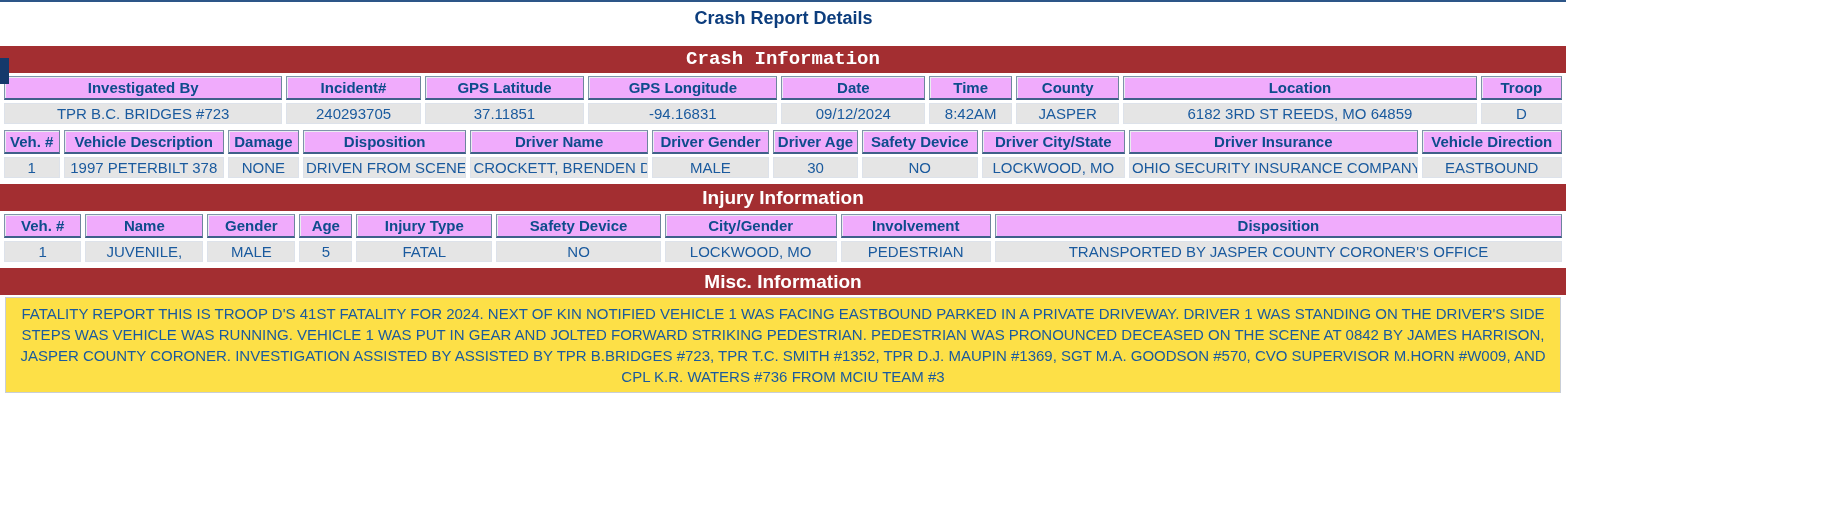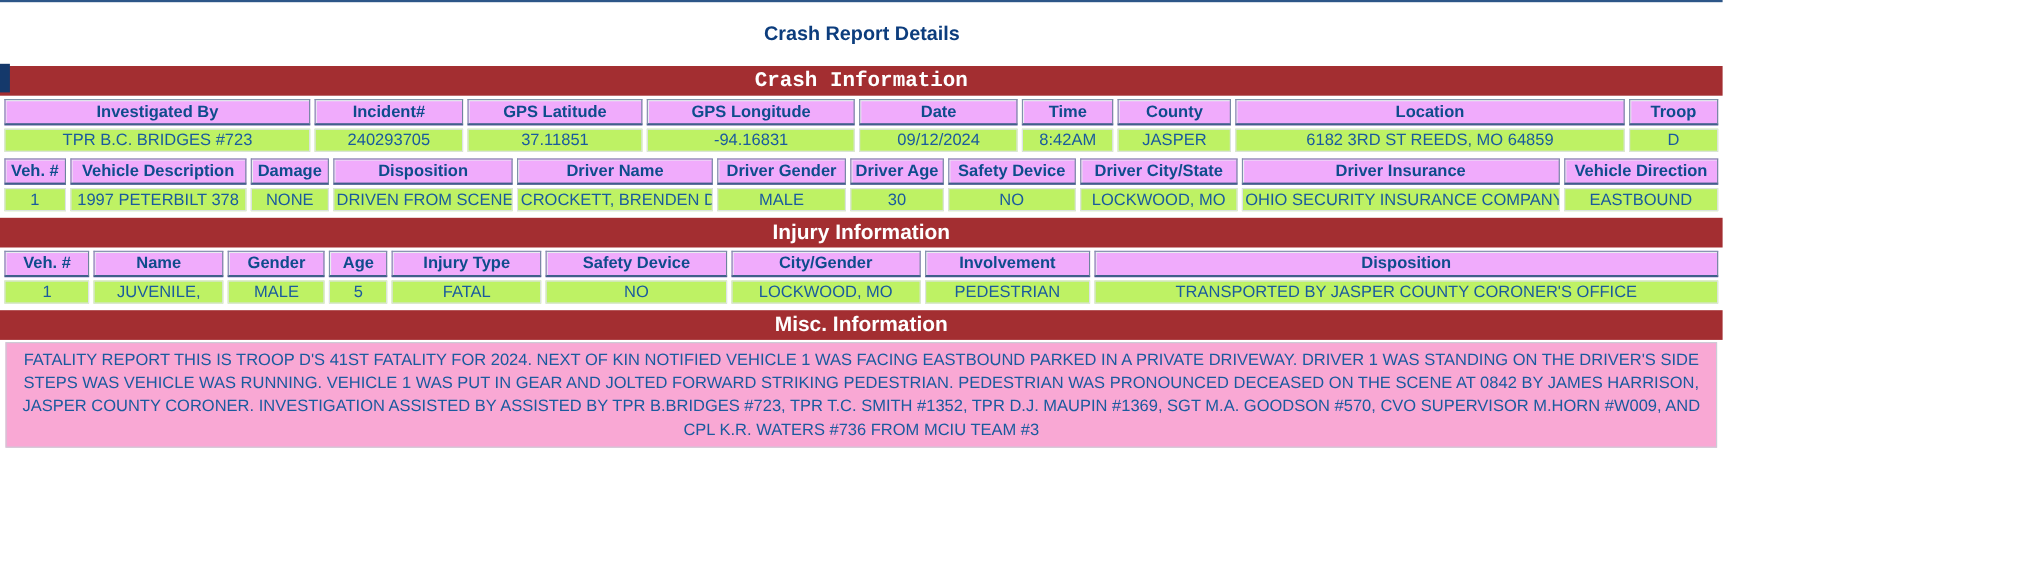--- a/index.html
+++ b/index.html
@@ -7,42 +7,42 @@
   body { width:1842px; height:524px; font-family:"Liberation Sans", sans-serif; overflow:hidden; }
   .content { width:1566px; position:relative; }
 
   .page-title {
     color:#0c3d7d; font-size:29px; font-weight:bold; text-align:center;
     margin:0; padding-top:16px; padding-bottom:6px; letter-spacing:0.5px;
   }
   .title-rule { border:0; border-top:2px solid #2d5688; margin:0; }
   .subtitle {
     color:#0c3d7d; font-size:18px; font-weight:bold; text-align:center;
-    margin:16px; padding:2px 0 3px 1px;
+    margin:4px; padding:2px 0 3px 1px;
   }
   .accent-block {
     position:absolute; left:0; top:58px; width:9px; height:26px; background:#15396b;
   }
 
   .section-bar {
     background:#a32e31; color:#ffffff; font-weight:bold; font-size:19px;
     text-align:center; height:27px; line-height:27px; margin-top:3px;
   }
   .gap-top { margin-top:14px;font-family:Liberation Mono, monospace; }
 
   table { width:100%; border-collapse:separate; border-spacing:4px 3px; table-layout:fixed; }
   th {
     background:#f0abfc; color:#0e4c8c; font-weight:bold; font-size:15px;
     text-align:center; padding:2px 1px; height:24px;
     border:1px solid #7f94aa; border-bottom:2px solid #40608a; border-right-color:#6d849d;
     box-shadow: inset 1px 1px 0 #e9edf1;
     overflow:hidden; white-space:nowrap;
   }
   td {
-    background:#bef264; color:#1a5a9e; font-size:15px; text-align:center;
+    background:#e5e5e5; color:#1a5a9e; font-size:15px; text-align:center;
     padding:1px 2px; height:21px; border:1px solid #dde2ea;
     overflow:hidden; white-space:nowrap;
   }
 
   
   .tbl-crash th:nth-child(1){width:17.8%}
   .tbl-crash th:nth-child(2){width:8.6%}
   .tbl-crash th:nth-child(3){width:10.2%}
   .tbl-crash th:nth-child(4){width:12.1%}
   .tbl-crash th:nth-child(5){width:9.2%}
@@ -67,21 +67,21 @@
   .tbl-injury th:nth-child(2){width:7.6%}
   .tbl-injury th:nth-child(3){width:5.7%}
   .tbl-injury th:nth-child(4){width:3.4%}
   .tbl-injury th:nth-child(5){width:8.8%}
   .tbl-injury th:nth-child(6){width:10.6%}
   .tbl-injury th:nth-child(7){width:11.1%}
   .tbl-injury th:nth-child(8){width:9.7%}
   .tbl-injury th:nth-child(9){width:36.6%}
 
   .misc-box {
-    margin:2px 5px 0 5px; border:1px solid #c9ced6; background:#f9a8d4;
+    margin:2px 5px 0 5px; border:1px solid #c9ced6; background:#fde047;
     color:#1a5a9e; font-size:15px; line-height:21px; text-align:center;
     padding:5px 12px; min-height:86px;
   }
 </style>
 </head>
 <body>
 
 <div class="content">
 
   <hr class="title-rule">

